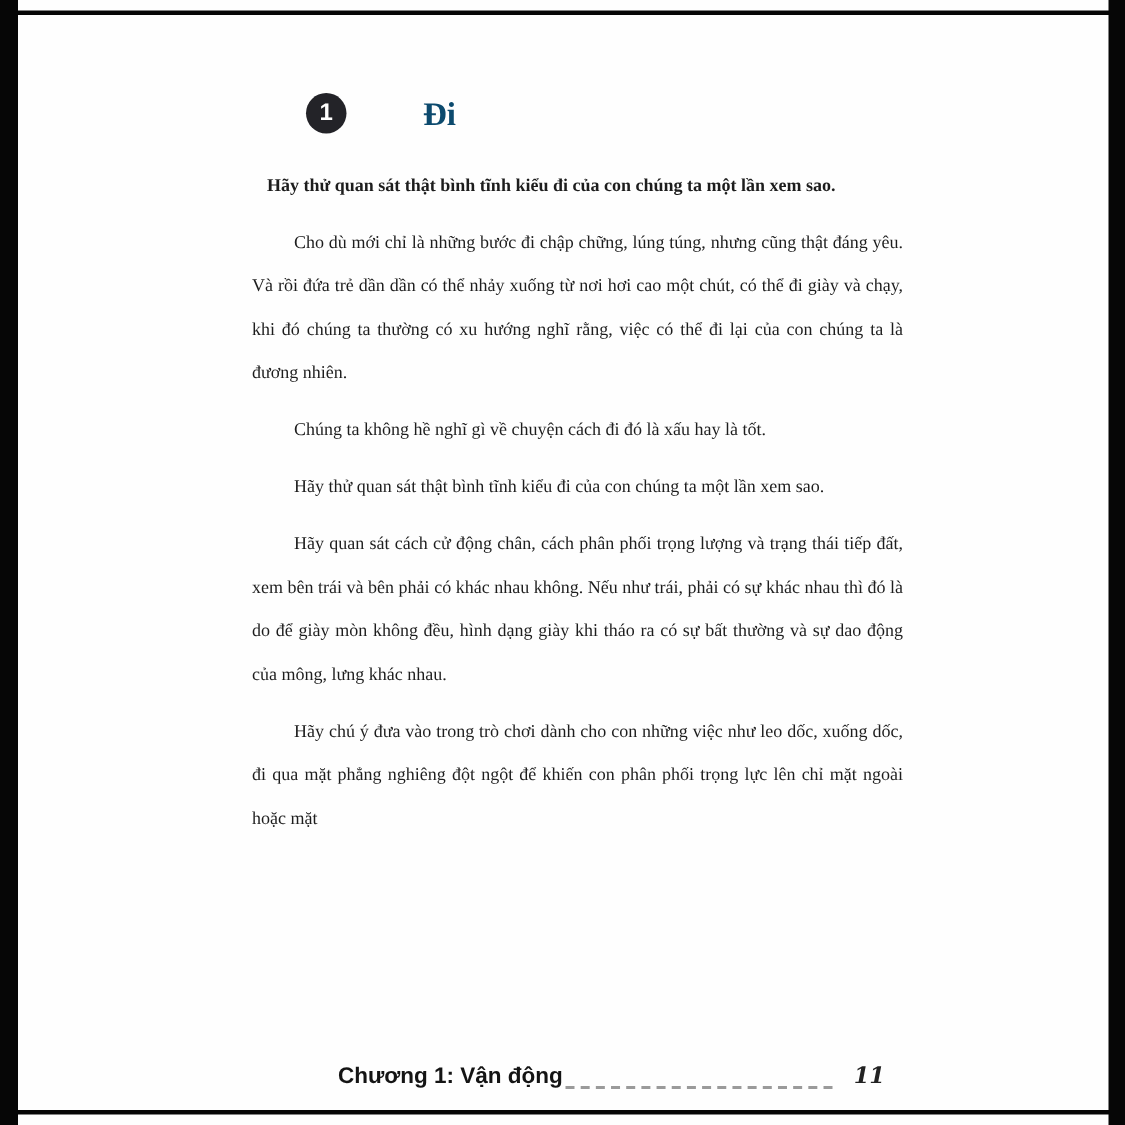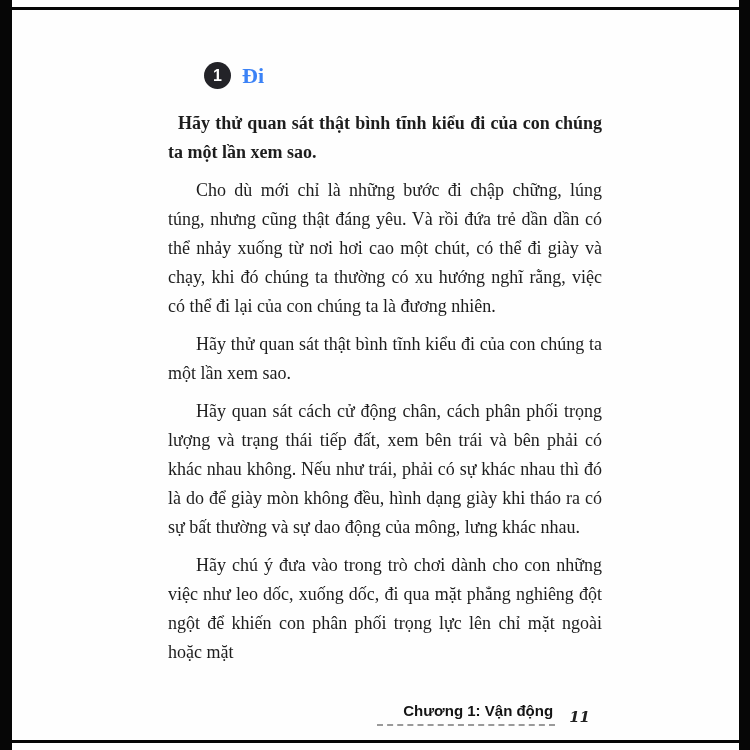--- a/index.html
+++ b/index.html
@@ -46,24 +46,25 @@
     font-weight: bold;
     font-size: 16px;
     display: flex;
     align-items: center;
     justify-content: center;
     flex: 0 0 auto;
   }
   .heading-title {
     font-size: 22px;
     font-weight: bold;
-    color: #3b82f6;
+    color: #0c4a6e;
+    margin-left: 40px;
   }
   .content p {
-    font-size: 18px;
+    font-size: 12px;
     line-height: 29px;
     text-align: justify;
     text-indent: 28px;
     margin: 0 0 9px 0;
     color: #1d1d1d;
   }
   .content p.lead {
     font-weight: bold;
     text-indent: 10px;
   }
@@ -71,21 +72,20 @@
   .footer {
     position: absolute;
     right: 160px;
     bottom: 24px;
     display: flex;
     align-items: flex-end;
     gap: 14px;
   }
   .chapter-wrap {
     display: flex;
-    flex-direction: column;
     align-items: flex-end;
   }
   .chapter {
     font-family: "Liberation Sans", sans-serif;
     font-weight: bold;
     font-size: 15px;
     color: #141414;
     padding-right: 2px;
   }
   .dashes {
@@ -114,20 +114,21 @@
   <div class="line-bottom"></div>
 
   <div class="content">
     <div class="heading">
       <span class="num-circle">1</span>
       <span class="heading-title">Đi</span>
     </div>
 
     <p class="lead">Hãy thử quan sát thật bình tĩnh kiểu đi của con chúng ta một lần xem sao.</p>
     <p>Cho dù mới chỉ là những bước đi chập chững, lúng túng, nhưng cũng thật đáng yêu. Và rồi đứa trẻ dần dần có thể nhảy xuống từ nơi hơi cao một chút, có thể đi giày và chạy, khi đó chúng ta thường có xu hướng nghĩ rằng, việc có thể đi lại của con chúng ta là đương nhiên.</p>
+    <p>Chúng ta không hề nghĩ gì về chuyện cách đi đó là xấu hay là tốt.</p>
     <p>Hãy thử quan sát thật bình tĩnh kiểu đi của con chúng ta một lần xem sao.</p>
     <p>Hãy quan sát cách cử động chân, cách phân phối trọng lượng và trạng thái tiếp đất, xem bên trái và bên phải có khác nhau không. Nếu như trái, phải có sự khác nhau thì đó là do để giày mòn không đều, hình dạng giày khi tháo ra có sự bất thường và sự dao động của mông, lưng khác nhau.</p>
     <p>Hãy chú ý đưa vào trong trò chơi dành cho con những việc như leo dốc, xuống dốc, đi qua mặt phẳng nghiêng đột ngột để khiến con phân phối trọng lực lên chỉ mặt ngoài hoặc mặt</p>
   </div>
 
   <div class="footer">
     <div class="chapter-wrap">
       <div class="chapter">Chương 1: Vận động</div>
       <div class="dashes"></div>
     </div>

